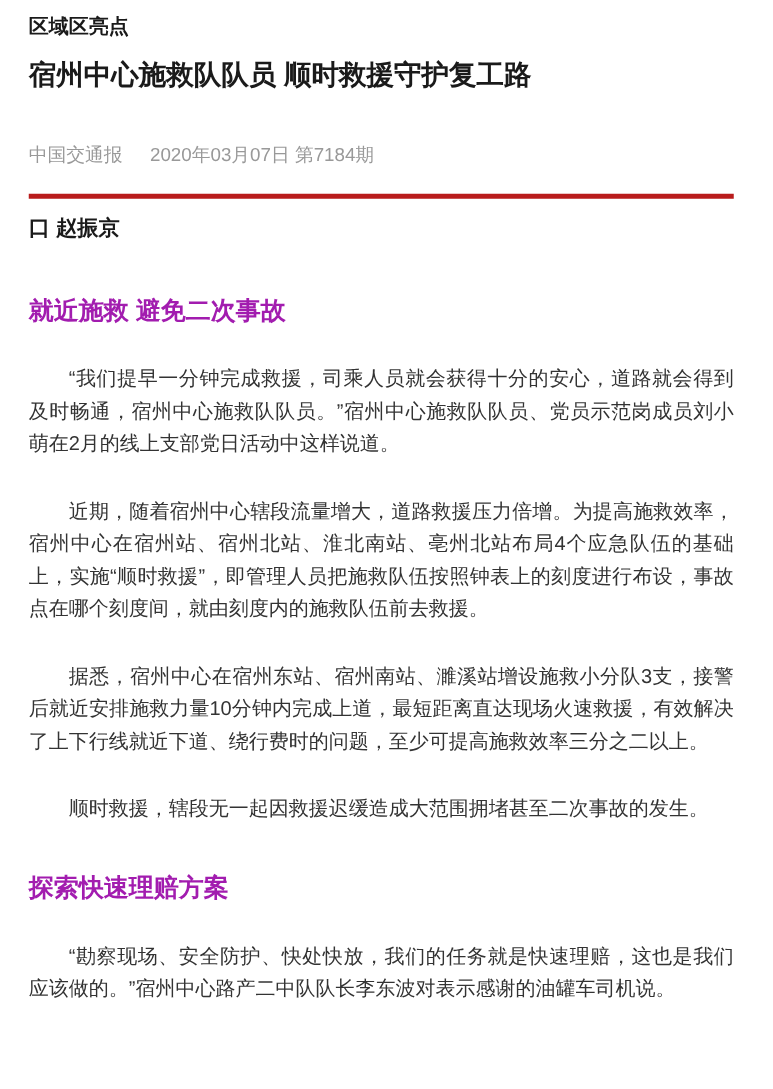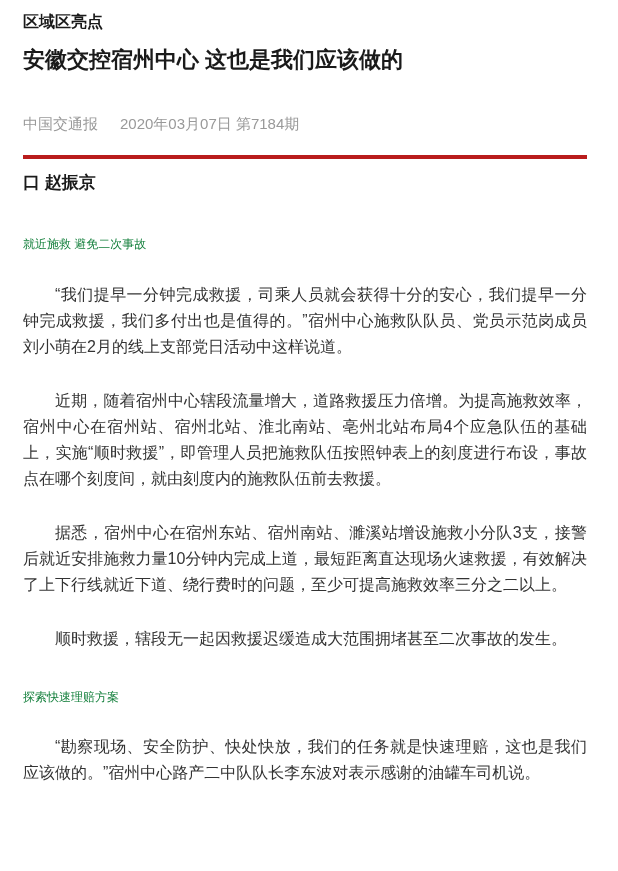--- a/index.html
+++ b/index.html
@@ -47,48 +47,48 @@
   }
   .paragraph {
     font-size: 16px;
     line-height: 26px;
     color: #333333;
     text-align: justify;
     text-indent: 2em;
     margin: 28px 0;
   }
   .section-heading {
-    font-size: 12px;
-    font-weight: 400;
-    color: #15803d;
+    font-size: 20px;
+    font-weight: 700;
+    color: #a21caf;
     line-height: 1.2;
     margin: 38px 0 30px 0;
   }
   .article-body > :last-child {
     margin-bottom: 0;
   }
 </style>
 </head>
 <body>
 
 <div class="article">
 
   <div class="eyebrow">区域区亮点</div>
 
-  <h1 class="title">安徽交控宿州中心 这也是我们应该做的</h1>
+  <h1 class="title">宿州中心施救队队员 顺时救援守护复工路</h1>
 
   <div class="byline">
     <span class="byline-source">中国交通报</span><span>2020年03月07日 第7184期</span>
   </div>
 
   <div class="author">口 赵振京</div>
 
   <div class="article-body">
       <h2 class="section-heading">就近施救 避免二次事故</h2>
-      <p class="paragraph">“我们提早一分钟完成救援，司乘人员就会获得十分的安心，我们提早一分钟完成救援，我们多付出也是值得的。”宿州中心施救队队员、党员示范岗成员刘小萌在2月的线上支部党日活动中这样说道。</p>
+      <p class="paragraph">“我们提早一分钟完成救援，司乘人员就会获得十分的安心，道路就会得到及时畅通，宿州中心施救队队员。”宿州中心施救队队员、党员示范岗成员刘小萌在2月的线上支部党日活动中这样说道。</p>
       <p class="paragraph">近期，随着宿州中心辖段流量增大，道路救援压力倍增。为提高施救效率，宿州中心在宿州站、宿州北站、淮北南站、亳州北站布局4个应急队伍的基础上，实施“顺时救援”，即管理人员把施救队伍按照钟表上的刻度进行布设，事故点在哪个刻度间，就由刻度内的施救队伍前去救援。</p>
       <p class="paragraph">据悉，宿州中心在宿州东站、宿州南站、濉溪站增设施救小分队3支，接警后就近安排施救力量10分钟内完成上道，最短距离直达现场火速救援，有效解决了上下行线就近下道、绕行费时的问题，至少可提高施救效率三分之二以上。</p>
       <p class="paragraph">顺时救援，辖段无一起因救援迟缓造成大范围拥堵甚至二次事故的发生。</p>
       <h2 class="section-heading">探索快速理赔方案</h2>
       <p class="paragraph">“勘察现场、安全防护、快处快放，我们的任务就是快速理赔，这也是我们应该做的。”宿州中心路产二中队队长李东波对表示感谢的油罐车司机说。</p>
     </div>
 
 </div>
 
 </body></html>

